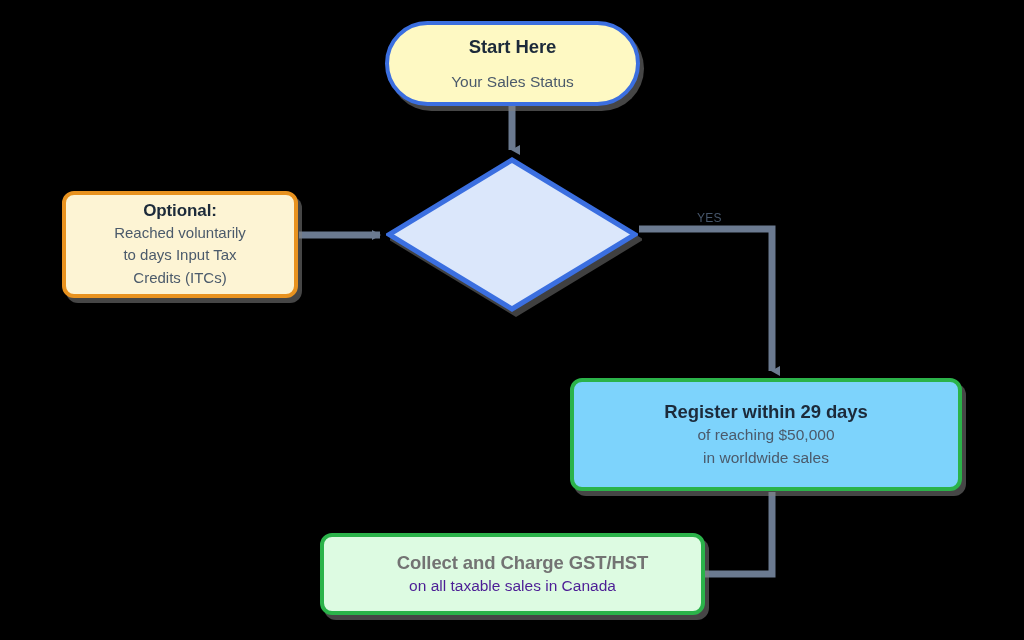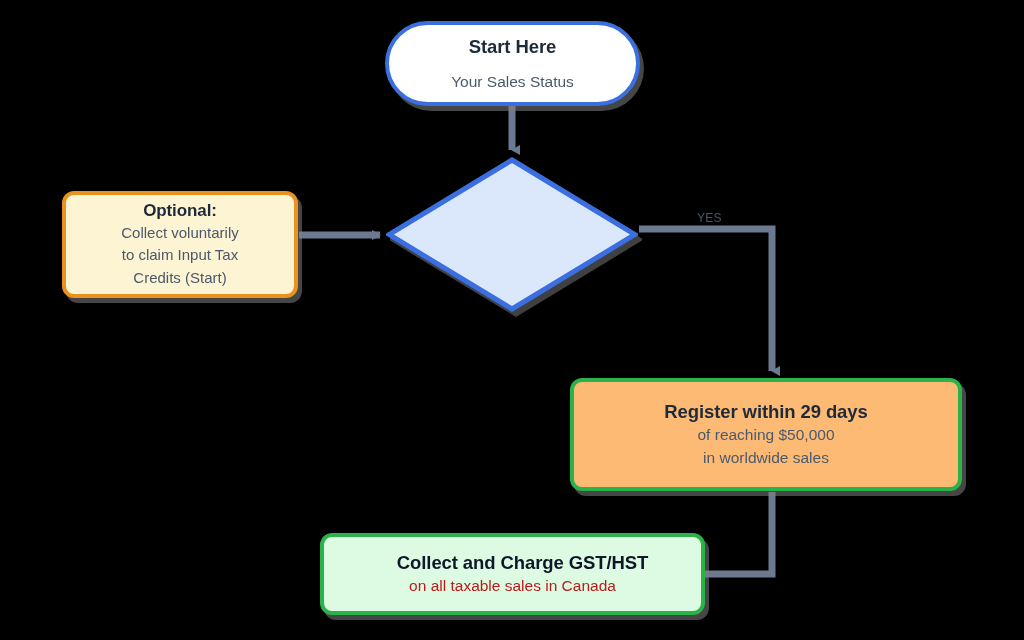--- a/index.html
+++ b/index.html
@@ -47,21 +47,21 @@
   .node .sub {
     font-weight: normal;
   }
 
   
   #node-start {
     left: 385px;
     top: 21px;
     width: 255px;
     height: 85px;
-    background: #ffffff;
+    background: #fef9c3;
     border: 4px solid #3b6fe0;
     border-radius: 46px;
     box-shadow: 4px 5px 0 rgba(128,128,128,0.55);
   }
   #node-start .title {
     font-size: 18.5px;
     color: #1c2a3a;
     line-height: 22px;
   }
   #node-start .sub {
@@ -131,21 +131,21 @@
     color: #4b5a6b;
     line-height: 22.5px;
   }
 
   
   #node-register {
     left: 570px;
     top: 378px;
     width: 392px;
     height: 113px;
-    background: #fdba74;
+    background: #7dd3fc;
     border: 4px solid #2bb34a;
     border-radius: 12px;
     box-shadow: 4px 5px 0 rgba(128,128,128,0.55);
   }
   #node-register .title {
     font-size: 18.5px;
     color: #1c2a3a;
     line-height: 24px;
   }
   #node-register .sub {
@@ -160,27 +160,27 @@
     top: 533px;
     width: 385px;
     height: 82px;
     background: #ddfbe2;
     border: 4px solid #2bb34a;
     border-radius: 12px;
     box-shadow: 4px 5px 0 rgba(128,128,128,0.55);
   }
   #node-collect .title {
     font-size: 18.5px;
-    color: #0f172a;
+    color: #737373;
     line-height: 24px;
     margin-left: 20px;
   }
   #node-collect .sub {
     font-size: 15.5px;
-    color: #b91c1c;
+    color: #4c1d95;
     line-height: 22px;
   }
 
   
   .edge-label {
     position: absolute;
     font-size: 12px;
     font-weight: normal;
     letter-spacing: 0.3px;
     color: #46566b;
@@ -231,23 +231,23 @@
   </div>
 
   <div class="node" id="node-decision">
     <svg class="diamond-shape" viewBox="0 0 252 155" width="252" height="155">
       <polygon points="126,3 249,77.5 126,152 3,77.5" fill="#dbe7fb" stroke="#3b6fe0" stroke-width="5" stroke-linejoin="miter"></polygon>
     </svg>
   </div>
 
   <div class="node" id="node-optional">
     <div class="title">Optional:</div>
-    <div class="sub">Collect voluntarily</div>
-    <div class="sub">to claim Input Tax</div>
-    <div class="sub">Credits (Start)</div>
+    <div class="sub">Reached voluntarily</div>
+    <div class="sub">to days Input Tax</div>
+    <div class="sub">Credits (ITCs)</div>
   </div>
 
   <div class="node" id="node-register">
     <div class="title">Register within 29 days</div>
     <div class="sub">of reaching $50,000</div>
     <div class="sub">in worldwide sales</div>
   </div>
 
   <div class="node" id="node-collect">
     <div class="title">Collect and Charge GST/HST</div>

